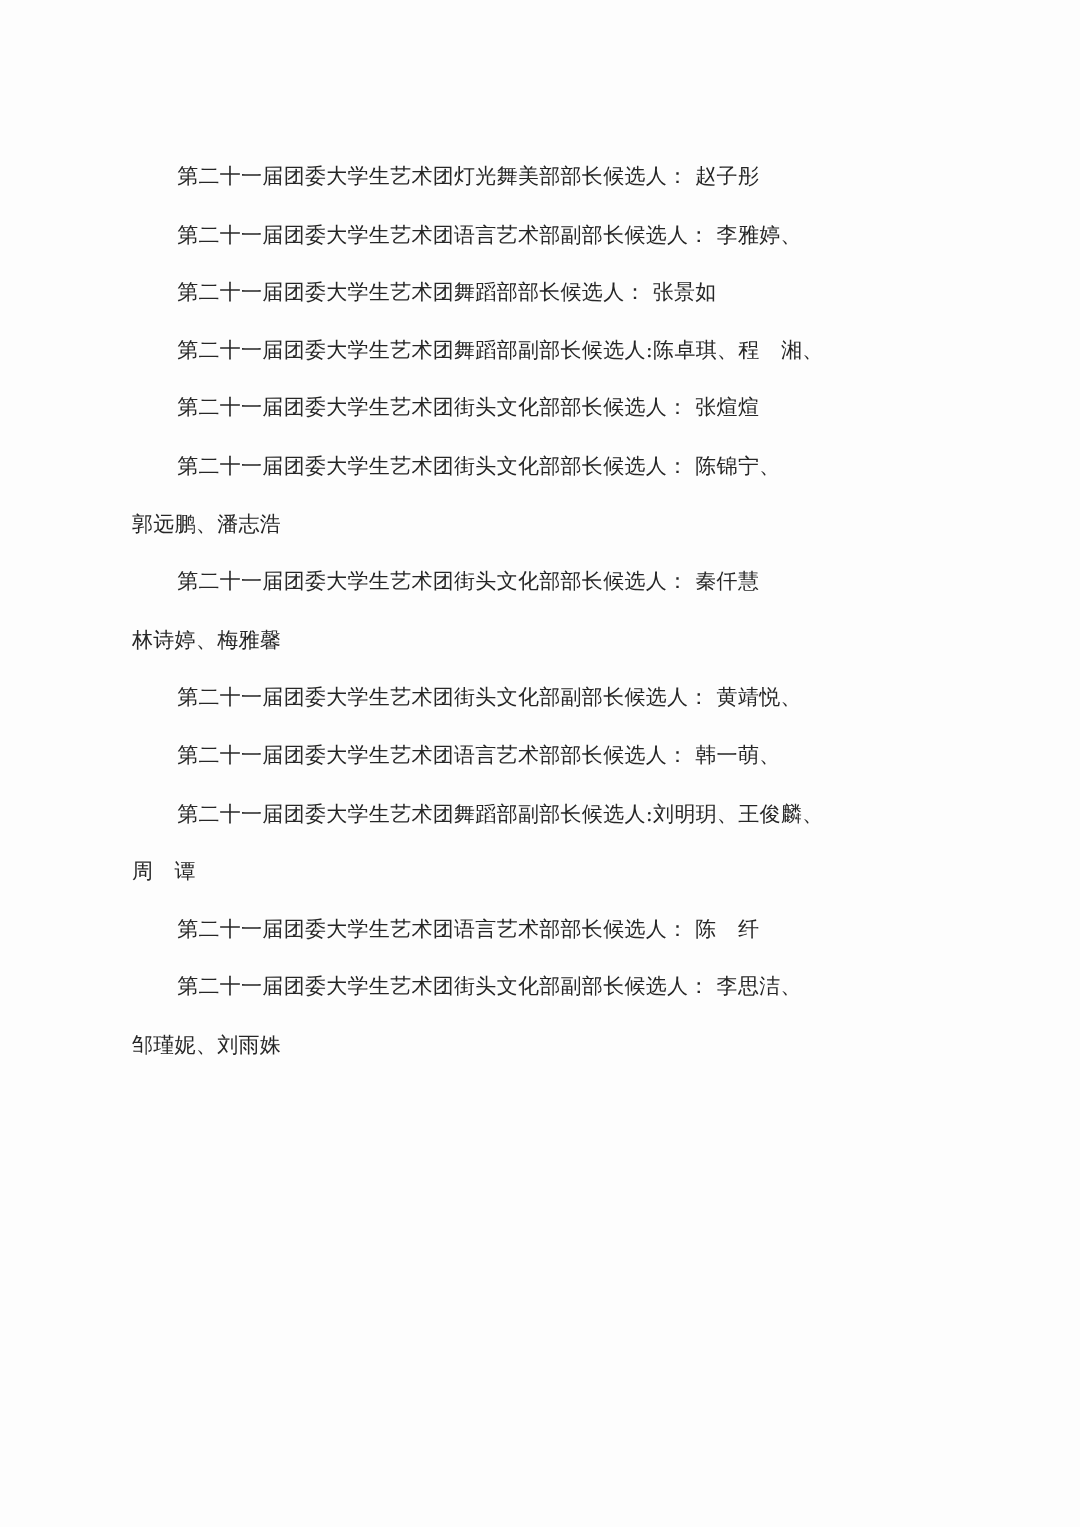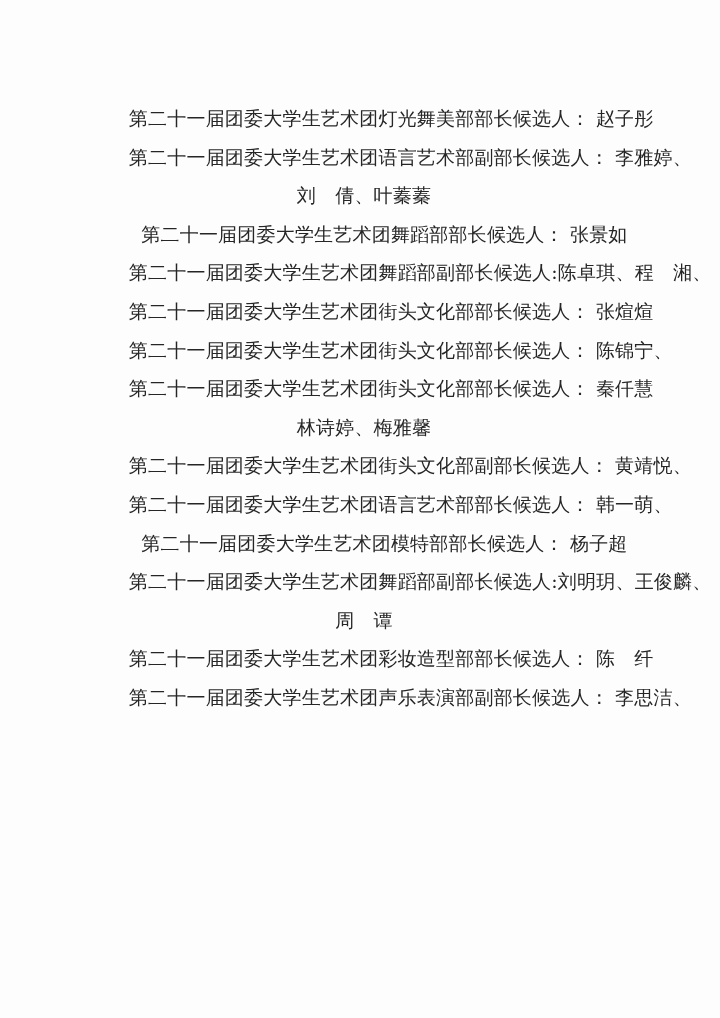--- a/index.html
+++ b/index.html
@@ -10,47 +10,46 @@
   .page {
     position: relative;
     width: 720px;
     height: 1018px;
     margin: 0 auto;
     background: #fdfdfd;
     box-sizing: border-box;
     padding: 99px 80px 0 88px;
     overflow: hidden;
     font-family: "DejaVu Serif", "Liberation Serif", serif;
-    font-size: 19px;
+    font-size: 14px;
     color: #262626;
-    text-align: center;
   }
   .doc-line {
     margin: 0;
     line-height: 38.6px;
     white-space: pre;
     letter-spacing: 0.2px;
   }
   .doc-line.indent {
     text-indent: 2.15em;
   }
 </style>
 </head>
 <body>
 
 <div class="page">
   <p class="doc-line indent">第二十一届团委大学生艺术团灯光舞美部部长候选人： 赵子彤</p>
   <p class="doc-line indent">第二十一届团委大学生艺术团语言艺术部副部长候选人： 李雅婷、</p>
-  <p class="doc-line">刘　倩、叶蓁蓁</p>
   <p class="doc-line indent">第二十一届团委大学生艺术团舞蹈部部长候选人： 张景如</p>
   <p class="doc-line indent">第二十一届团委大学生艺术团舞蹈部副部长候选人:陈卓琪、程　湘、</p>
   <p class="doc-line indent">第二十一届团委大学生艺术团街头文化部部长候选人： 张煊煊</p>
   <p class="doc-line indent">第二十一届团委大学生艺术团街头文化部部长候选人： 陈锦宁、</p>
+  <p class="doc-line">郭远鹏、潘志浩</p>
   <p class="doc-line indent">第二十一届团委大学生艺术团街头文化部部长候选人： 秦仟慧</p>
   <p class="doc-line">林诗婷、梅雅馨</p>
   <p class="doc-line indent">第二十一届团委大学生艺术团街头文化部副部长候选人： 黄靖悦、</p>
   <p class="doc-line indent">第二十一届团委大学生艺术团语言艺术部部长候选人： 韩一萌、</p>
-  <p class="doc-line indent">第二十一届团委大学生艺术团模特部部长候选人： 杨子超</p>
   <p class="doc-line indent">第二十一届团委大学生艺术团舞蹈部副部长候选人:刘明玥、王俊麟、</p>
   <p class="doc-line">周　谭</p>
-  <p class="doc-line indent">第二十一届团委大学生艺术团彩妆造型部部长候选人： 陈　纤</p>
-  <p class="doc-line indent">第二十一届团委大学生艺术团声乐表演部副部长候选人： 李思洁、</p>
+  <p class="doc-line indent">第二十一届团委大学生艺术团语言艺术部部长候选人： 陈　纤</p>
+  <p class="doc-line indent">第二十一届团委大学生艺术团街头文化部副部长候选人： 李思洁、</p>
+  <p class="doc-line">邹瑾妮、刘雨姝</p>
 </div>
 
 </body></html>

